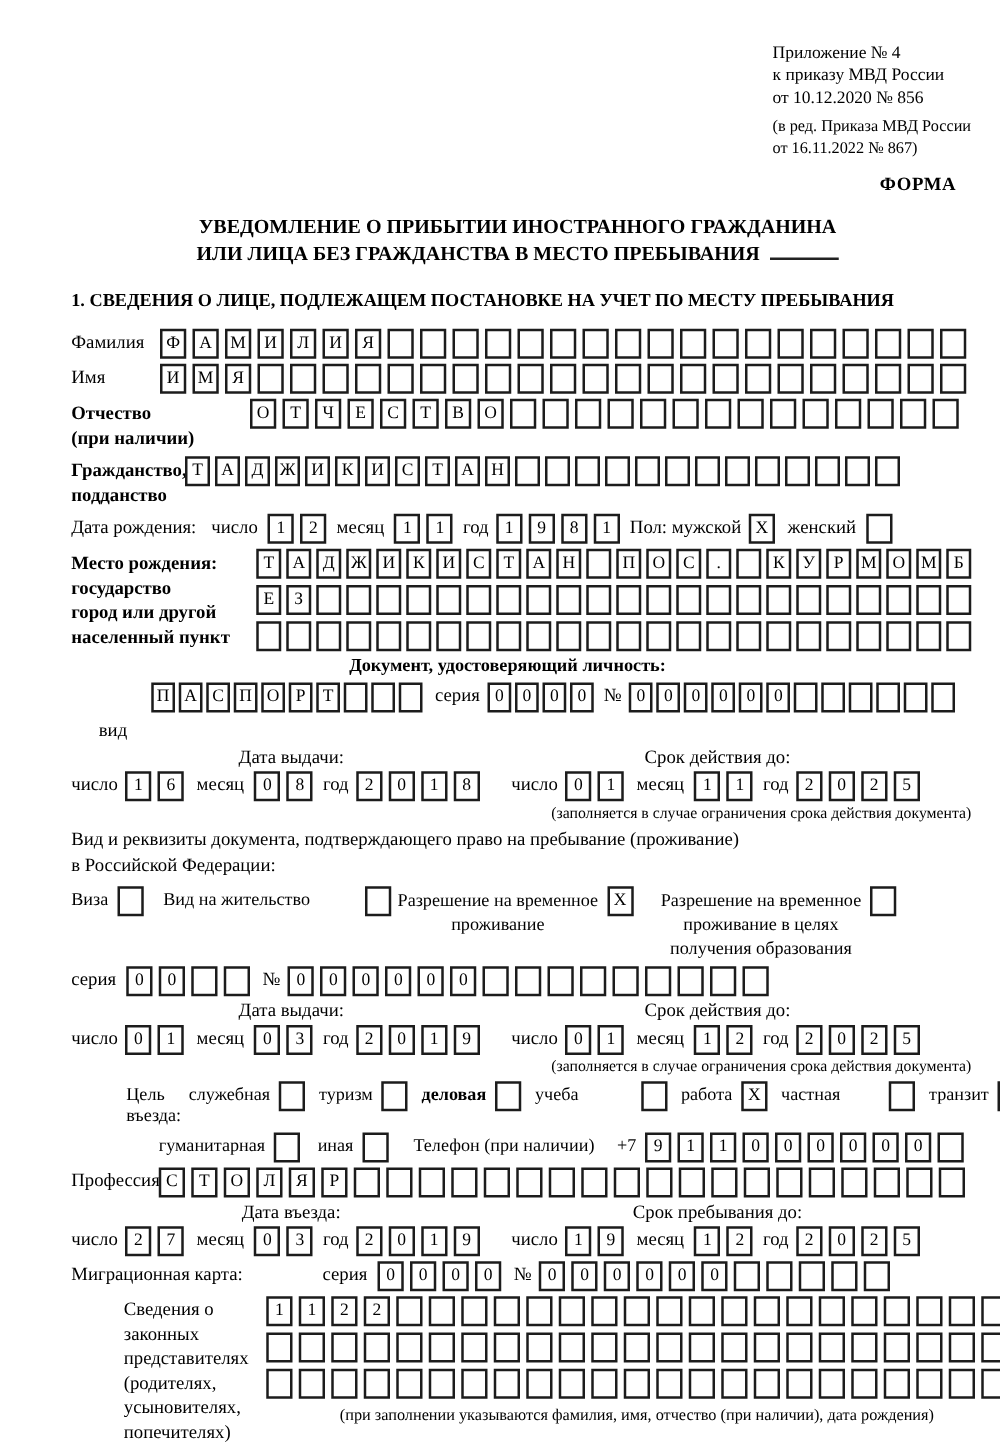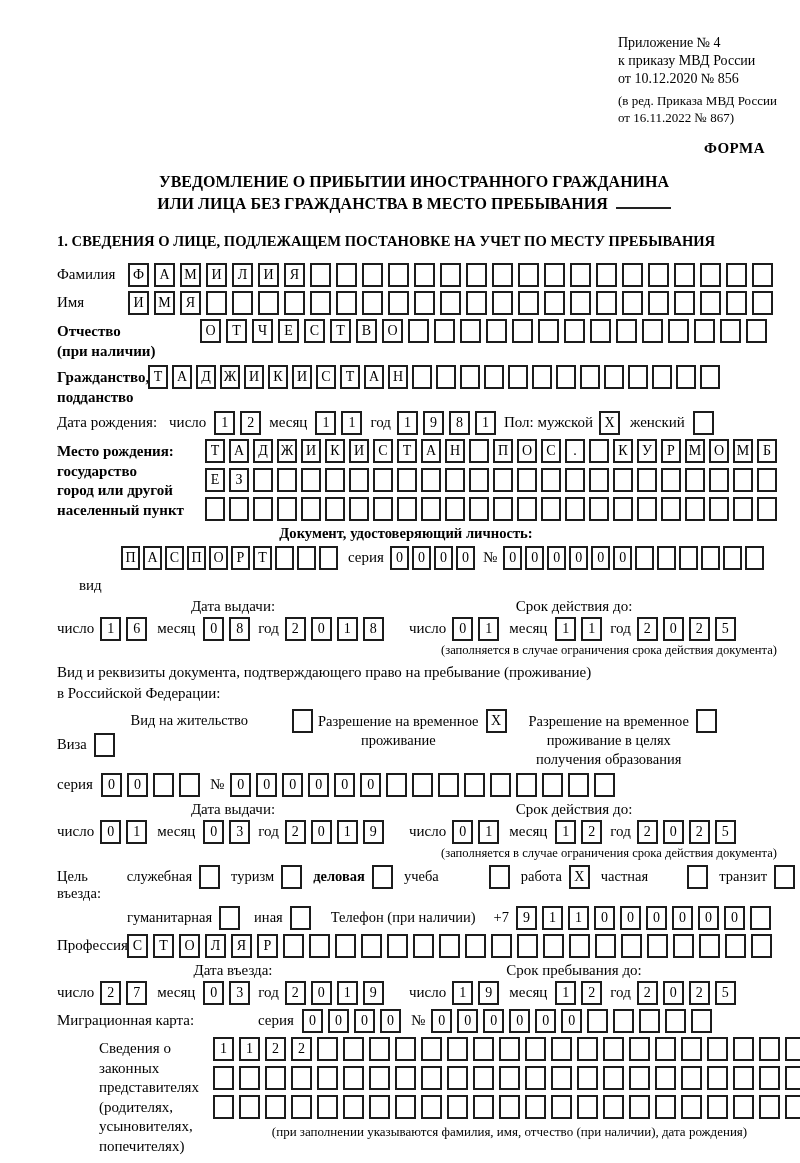--- a/index.html
+++ b/index.html
@@ -420,21 +420,21 @@
           </div>
       </div>
     </div>
     <div class="dp-note">(заполняется в случае ограничения срока действия документа)</div>
   </div>
 
   <div class="plainline">Вид и реквизиты документа, подтверждающего право на пребывание (проживание)</div>
   <div class="plainline" style="margin-bottom:5px;">в Российской Федерации:</div>
 
   <div class="chkrow">
-    <div class="chk" style="margin-right:16px;margin-top:24px;">
+    <div class="chk" style="margin-right:16px;">
       <span class="txt">Виза</span>
       <div class="boxes">
           <span class="cbox"></span>
         </div>
     </div>
     <div class="chk" style="margin-right:5px;gap:37px;">
       <span class="txt">Вид на жительство</span>
       <div class="boxes">
           <span class="cbox"></span>
         </div>
@@ -530,21 +530,21 @@
             <span class="cbox">0</span>
             <span class="cbox">2</span>
             <span class="cbox">5</span>
           </div>
       </div>
     </div>
     <div class="dp-note">(заполняется в случае ограничения срока действия документа)</div>
   </div>
 
   <div class="chkrow">
-    <div class="chk" style="margin-right:6px;">
+    <div class="chk" style="margin-right:6px;margin-left:44px;">
       <span class="txt">Цель въезда:</span>
     </div>
     <div class="chk" style="margin-right:11px;">
       <span class="txt">служебная</span>
       <div class="boxes">
           <span class="cbox"></span>
         </div>
     </div>
     <div class="chk" style="margin-right:11px;">
       <span class="txt">туризм</span>

